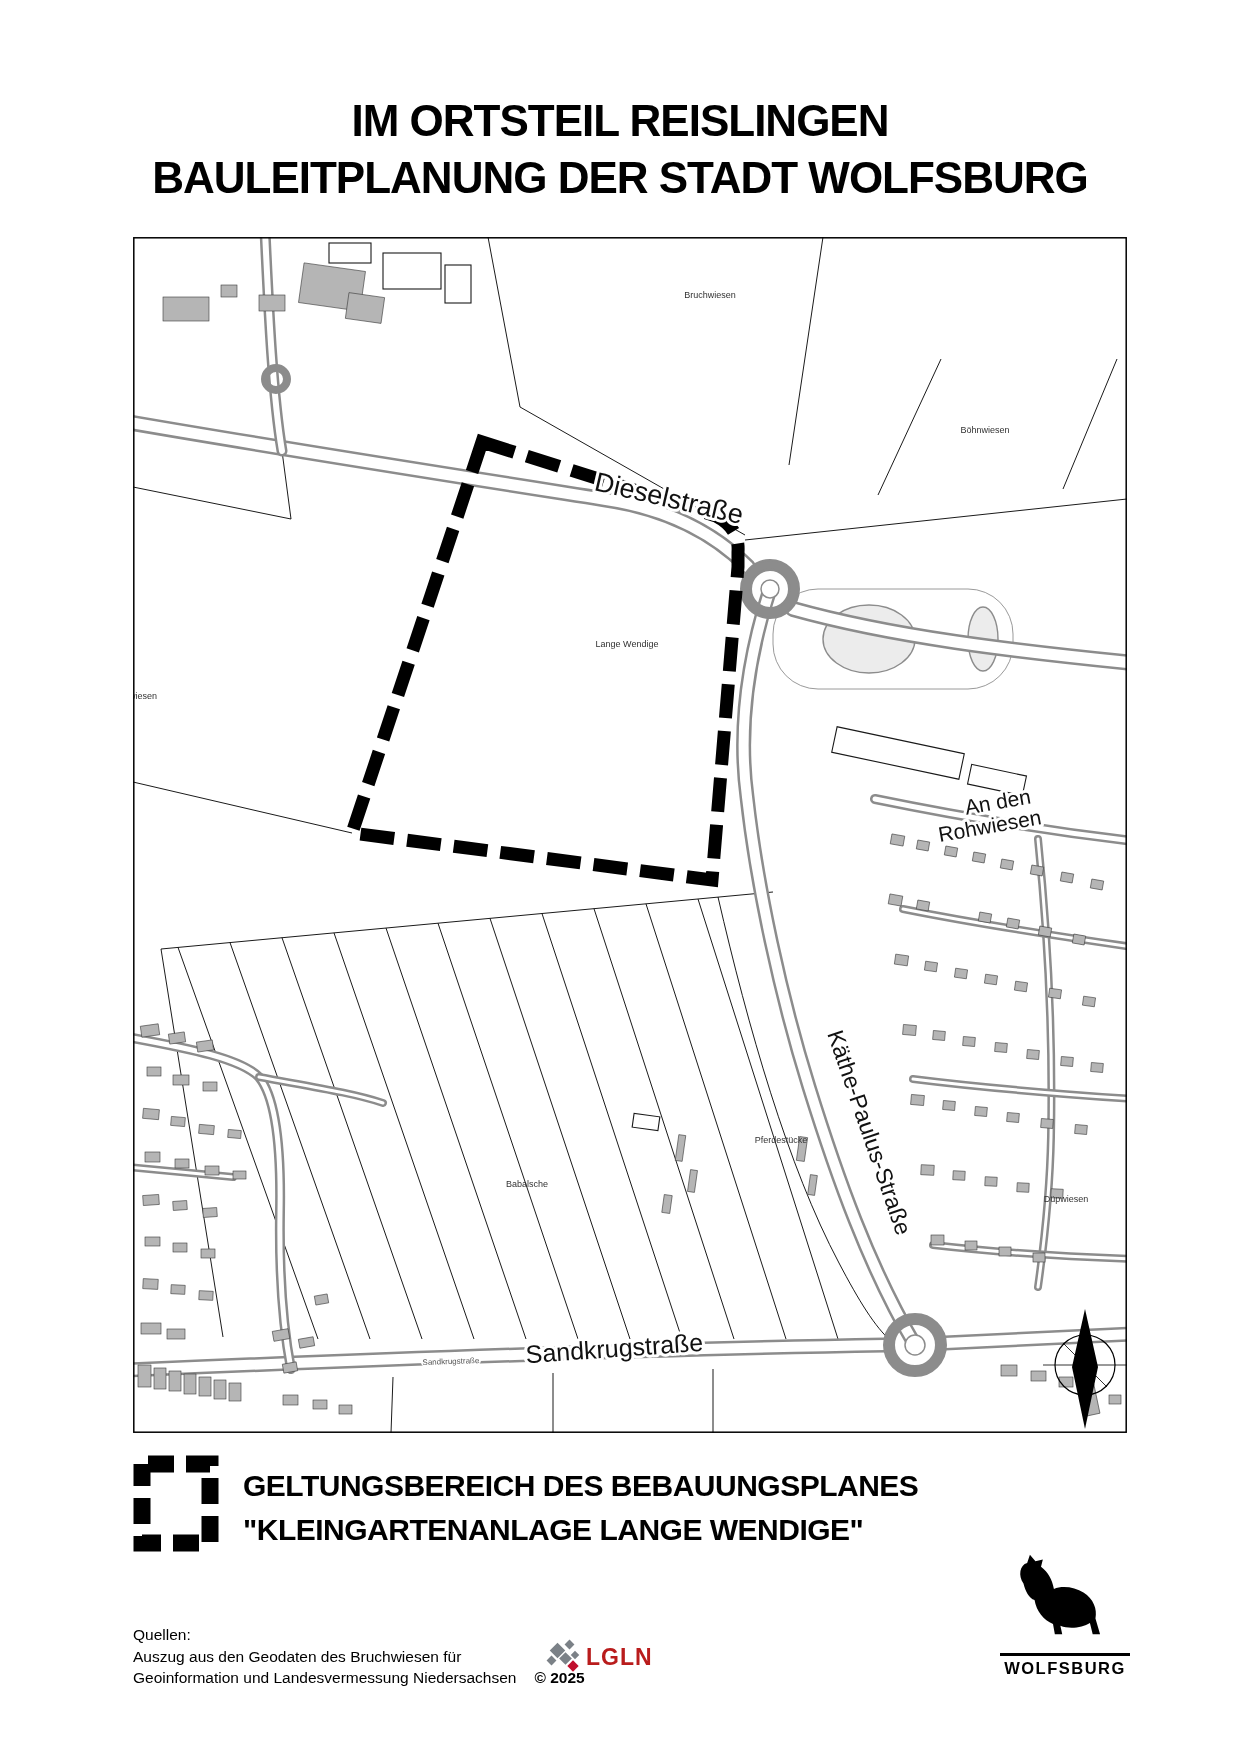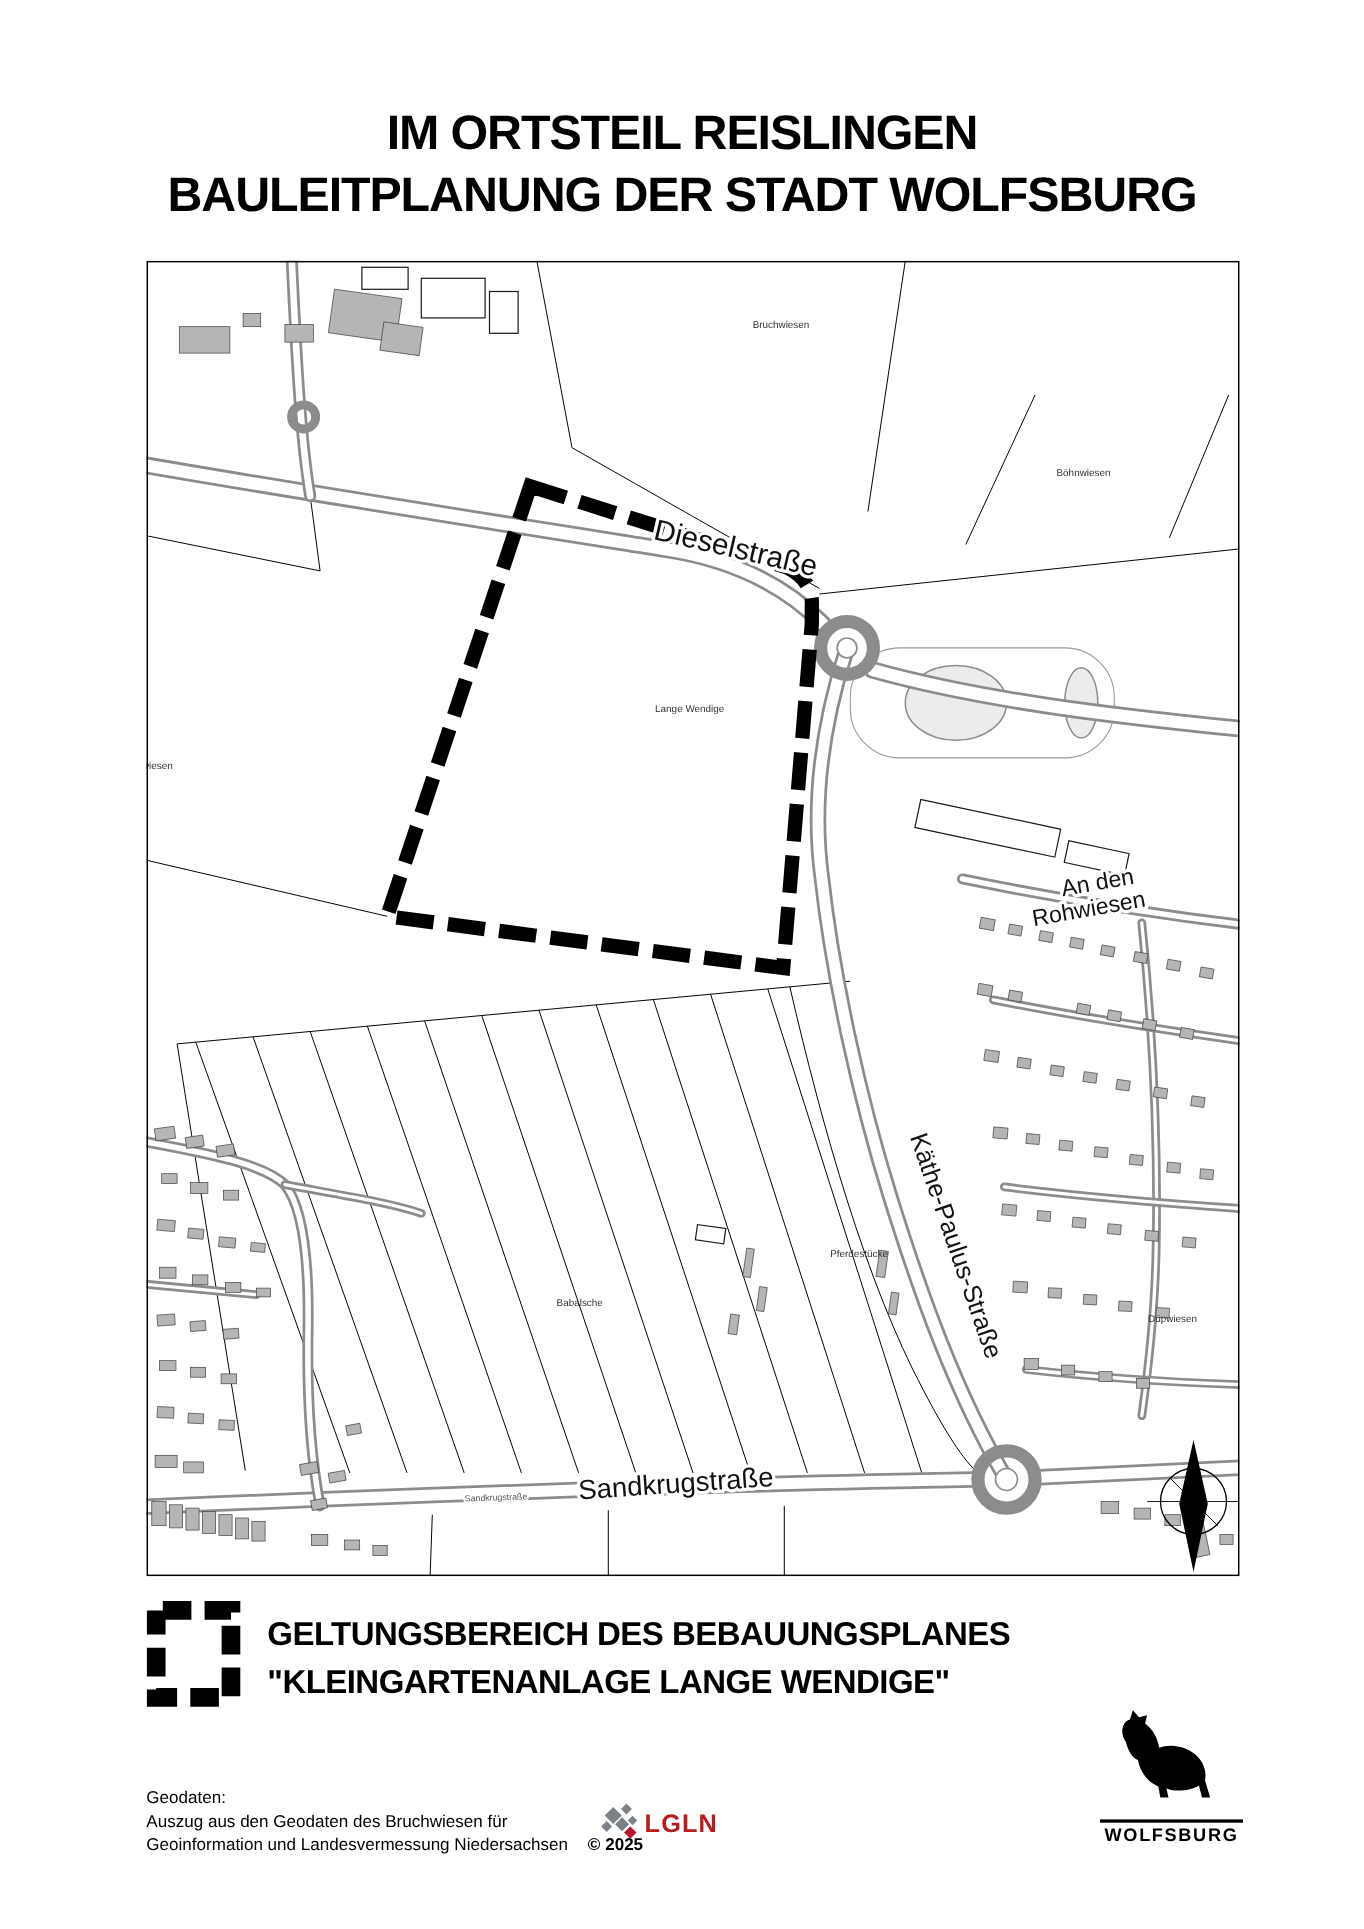--- a/index.html
+++ b/index.html
@@ -268,21 +268,21 @@
     <svg width="86" height="97" viewBox="0 0 86 97">
       <rect x="9" y="9" width="68" height="79" fill="#fff" stroke="#000" stroke-width="17" stroke-dasharray="26 12" stroke-dashoffset="-6"></rect>
     </svg>
     <div class="legend-text">
       <div>GELTUNGSBEREICH DES BEBAUUNGSPLANES</div>
       <div>"KLEINGARTENANLAGE LANGE WENDIGE"</div>
     </div>
   </div>
 
   <div class="sources">
-    <div>Geodaten:</div>
+    <div>Quellen:</div>
     <div>Auszug aus den Geodaten des Bruchwiesen für</div>
     <div>
       <span>Geoinformation und Landesvermessung Niedersachsen</span><span class="copyright">© 2025</span>
     </div>
   </div>
 
   <div class="lgln">
     <svg width="38" height="38" viewBox="0 0 38 38">
       <g fill="#7b8187">
         <rect x="7" y="7" width="11" height="11" transform="rotate(45 12.5 12.5)"></rect>

